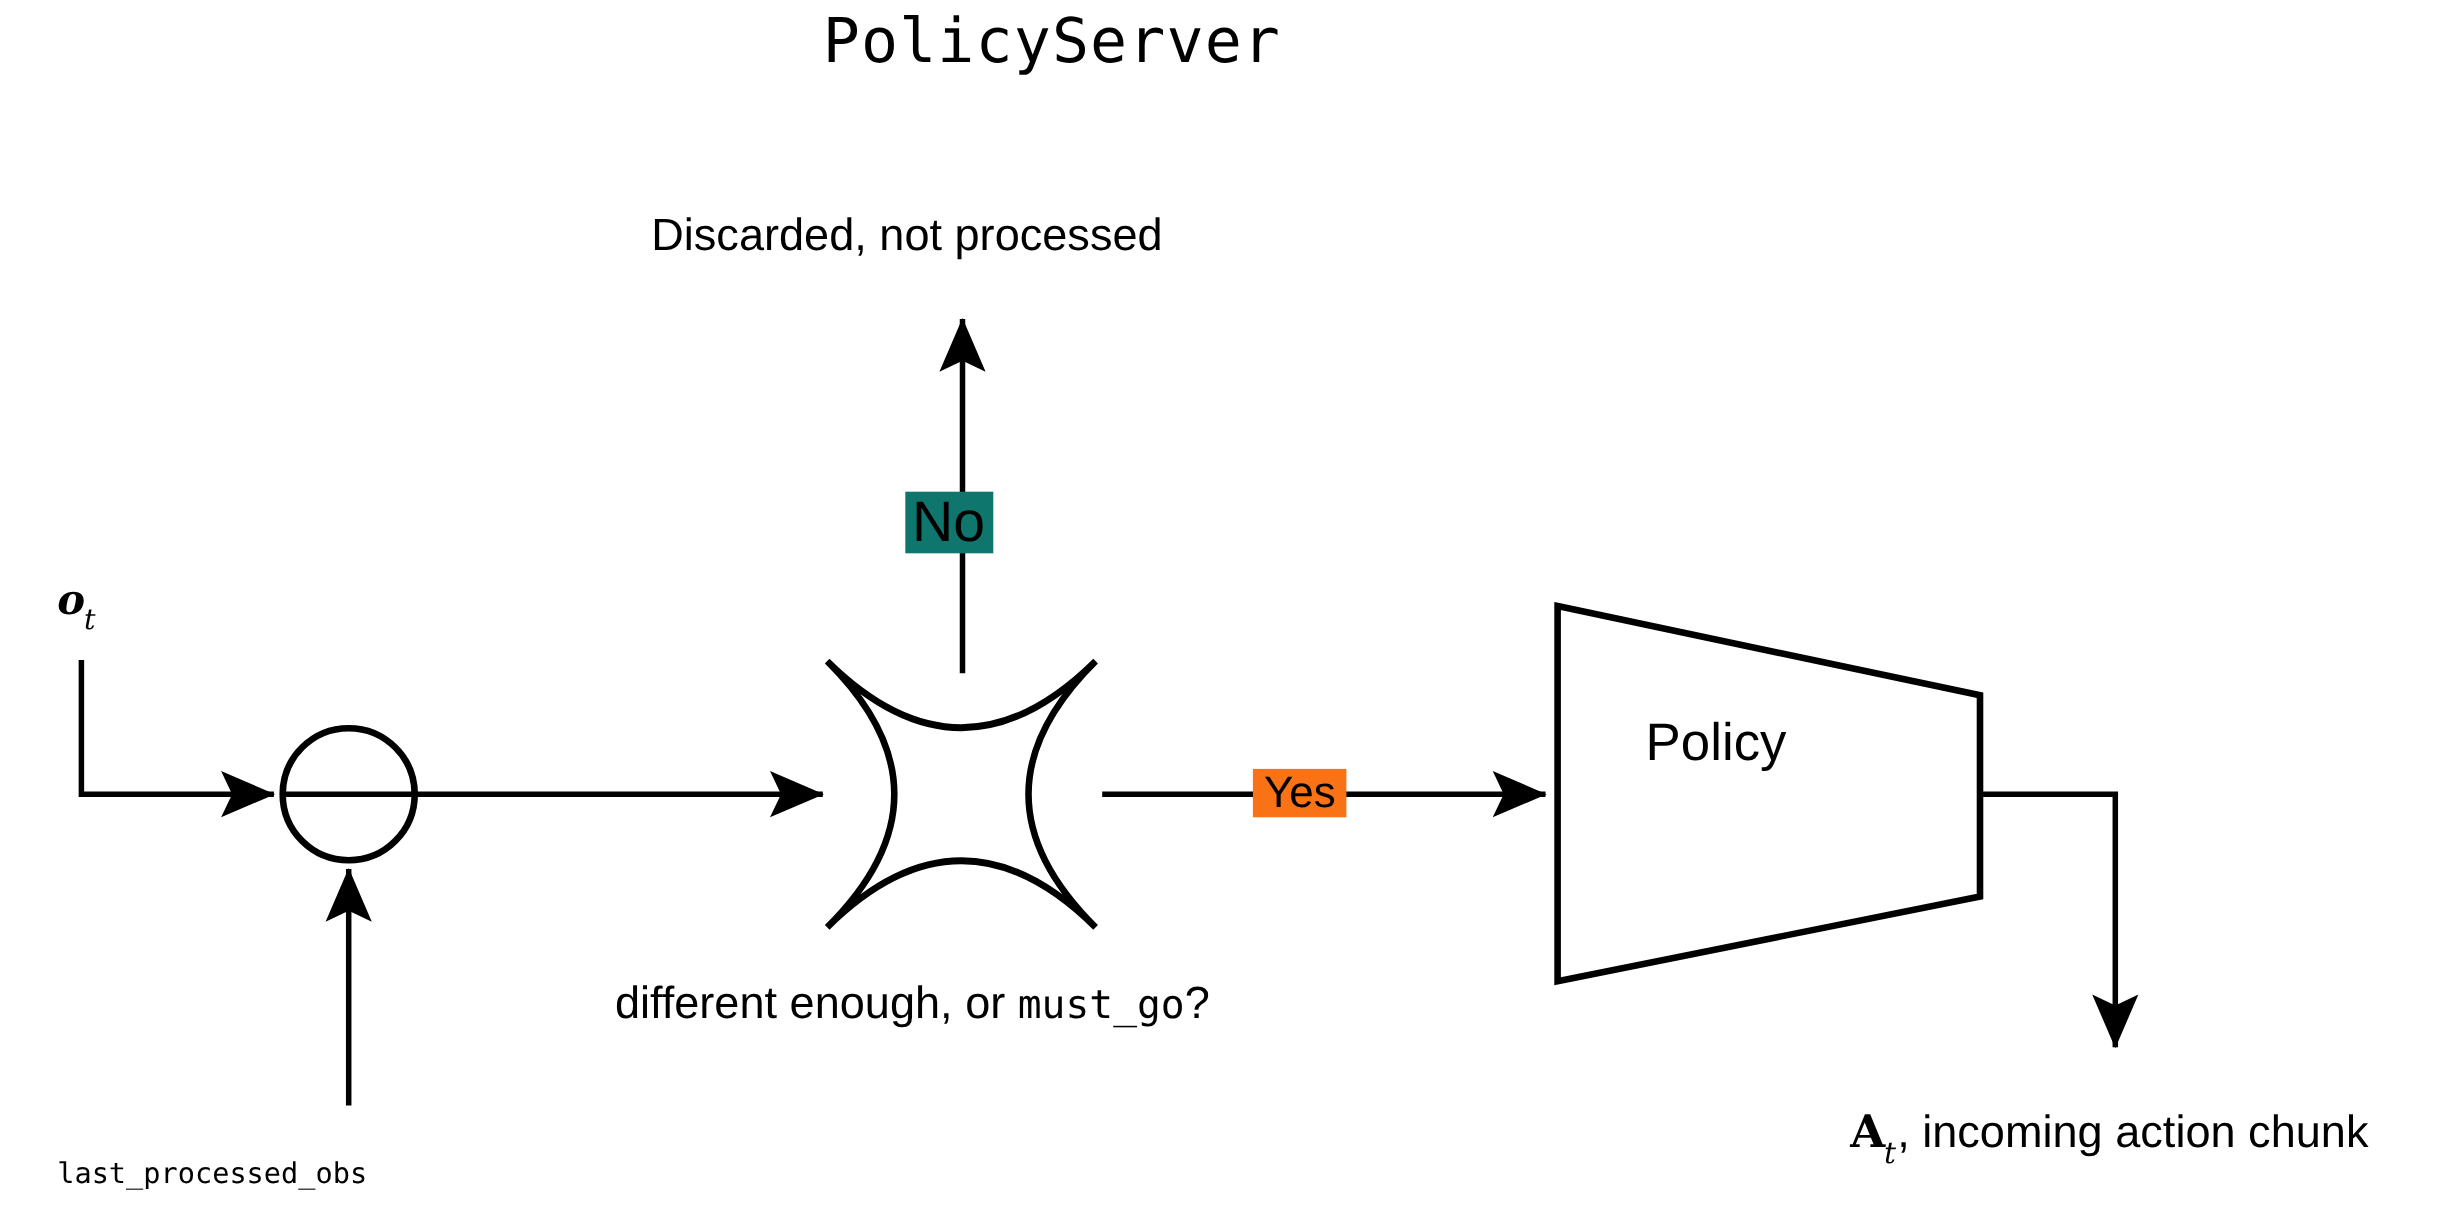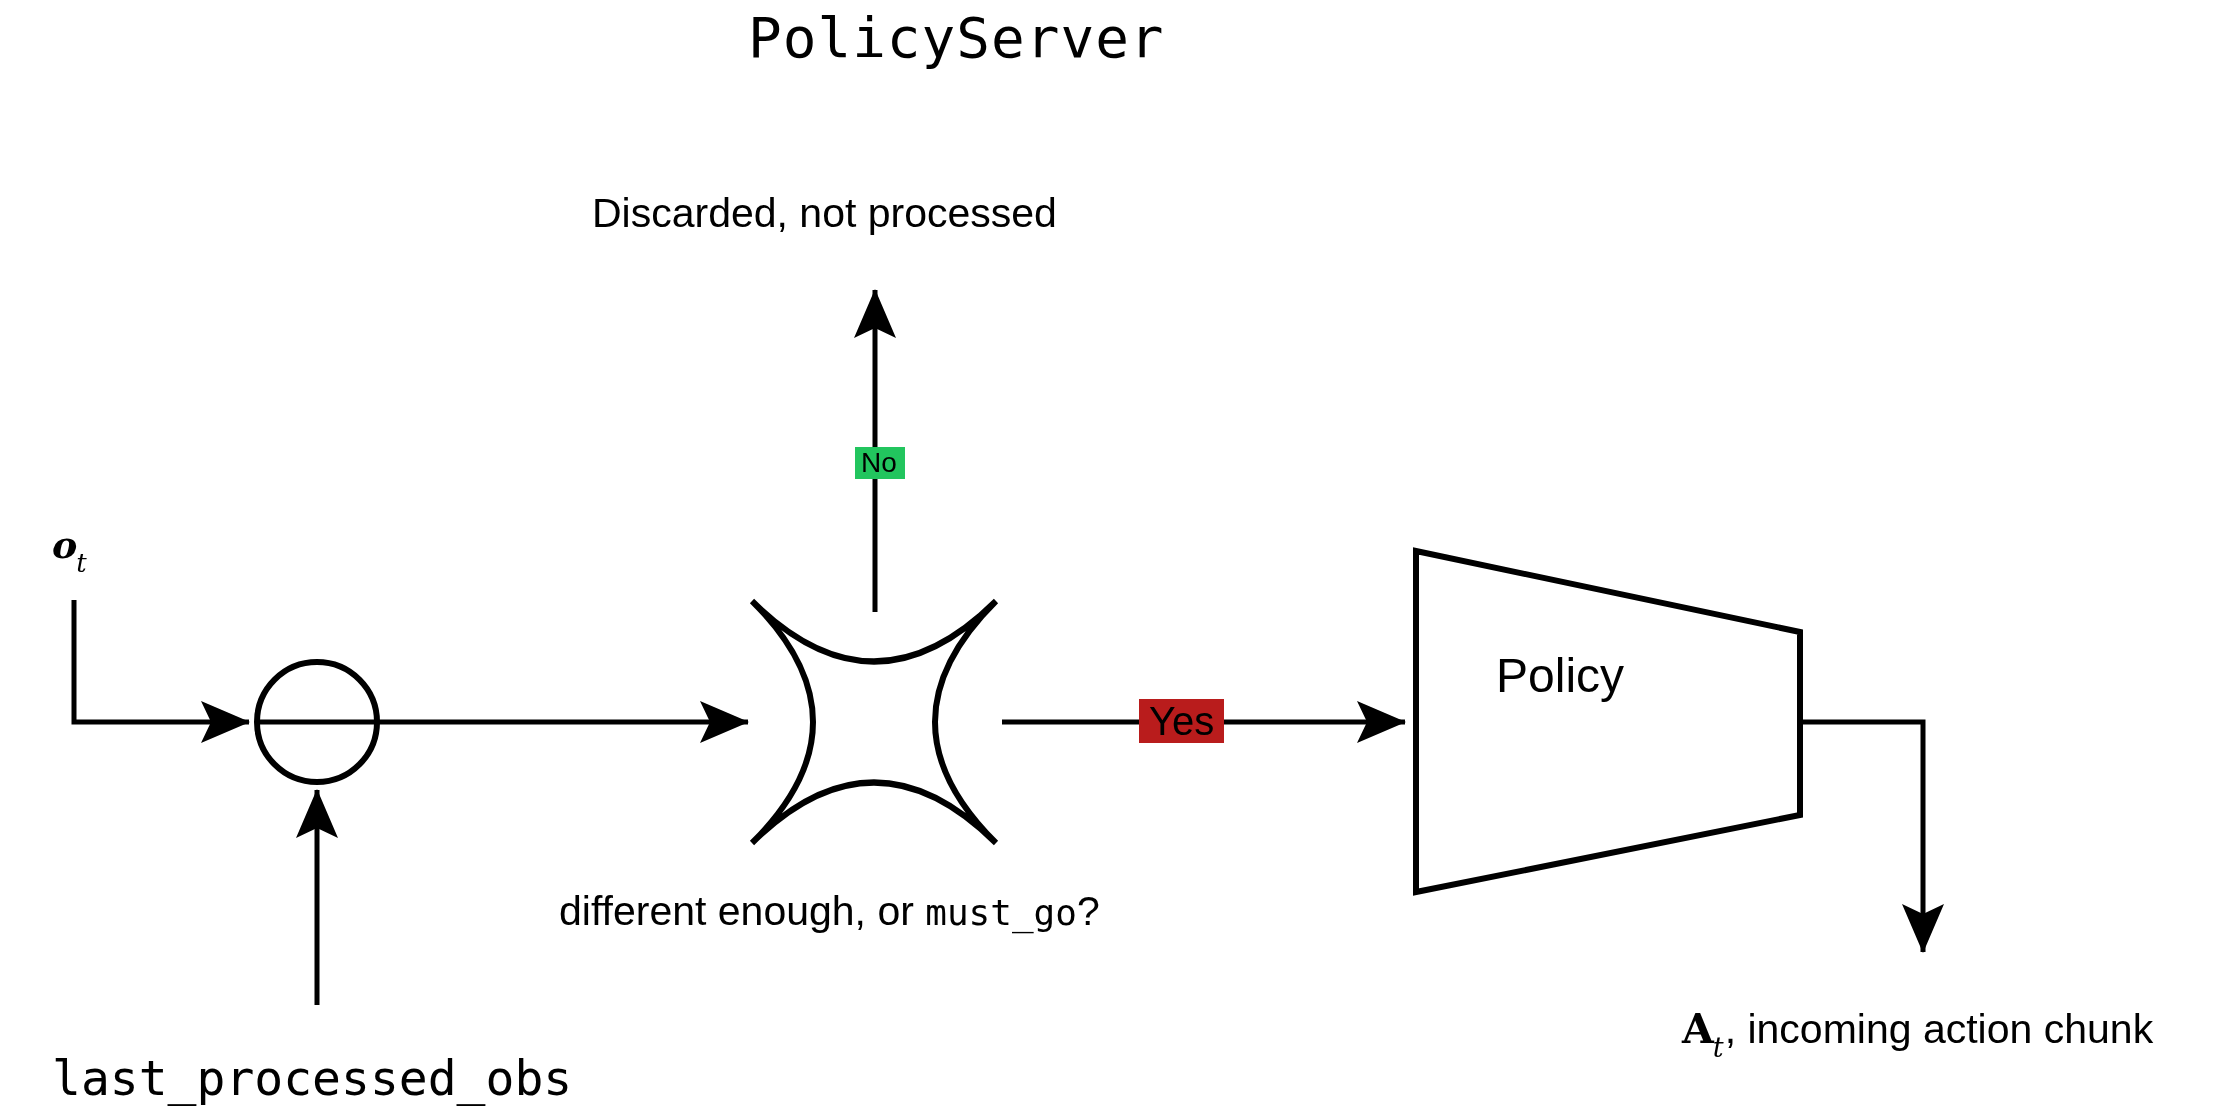--- a/index.html
+++ b/index.html
@@ -45,33 +45,33 @@
 
   
   #discarded-label {
     left: 592px;
     top: 193px;
     font-size: 41px;
   }
 
   
   #no-label {
-    left: 855px;
+    left: 823px;
     top: 447px;
-    font-size: 28px;
-    background: #22c55e;
+    font-size: 52px;
+    background: #0f766e;
     padding: 2px 8px 2px 6px;
   }
 
   
   #yes-label {
     left: 1139px;
     top: 699px;
     font-size: 40px;
-    background: #b91c1c;
+    background: #f97316;
     padding: 2px 10px;
   }
 
   
   #decision-label {
     left: 559px;
     top: 891px;
     font-size: 41px;
     text-align: center;
   }
@@ -105,21 +105,21 @@
     vertical-align: sub;
     position: relative;
     top: 5px;
     left: -1px;
   }
 
   
   #last-obs-label {
     left: 52px;
     top: 1054px;
-    font-size: 48px;
+    font-size: 26px;
   }
 
   
   #action-chunk-label {
     left: 1682px;
     top: 1009px;
     font-size: 41px;
   }
   #action-chunk-label .base {
     font-family: "DejaVu Serif", "Liberation Serif", serif;

